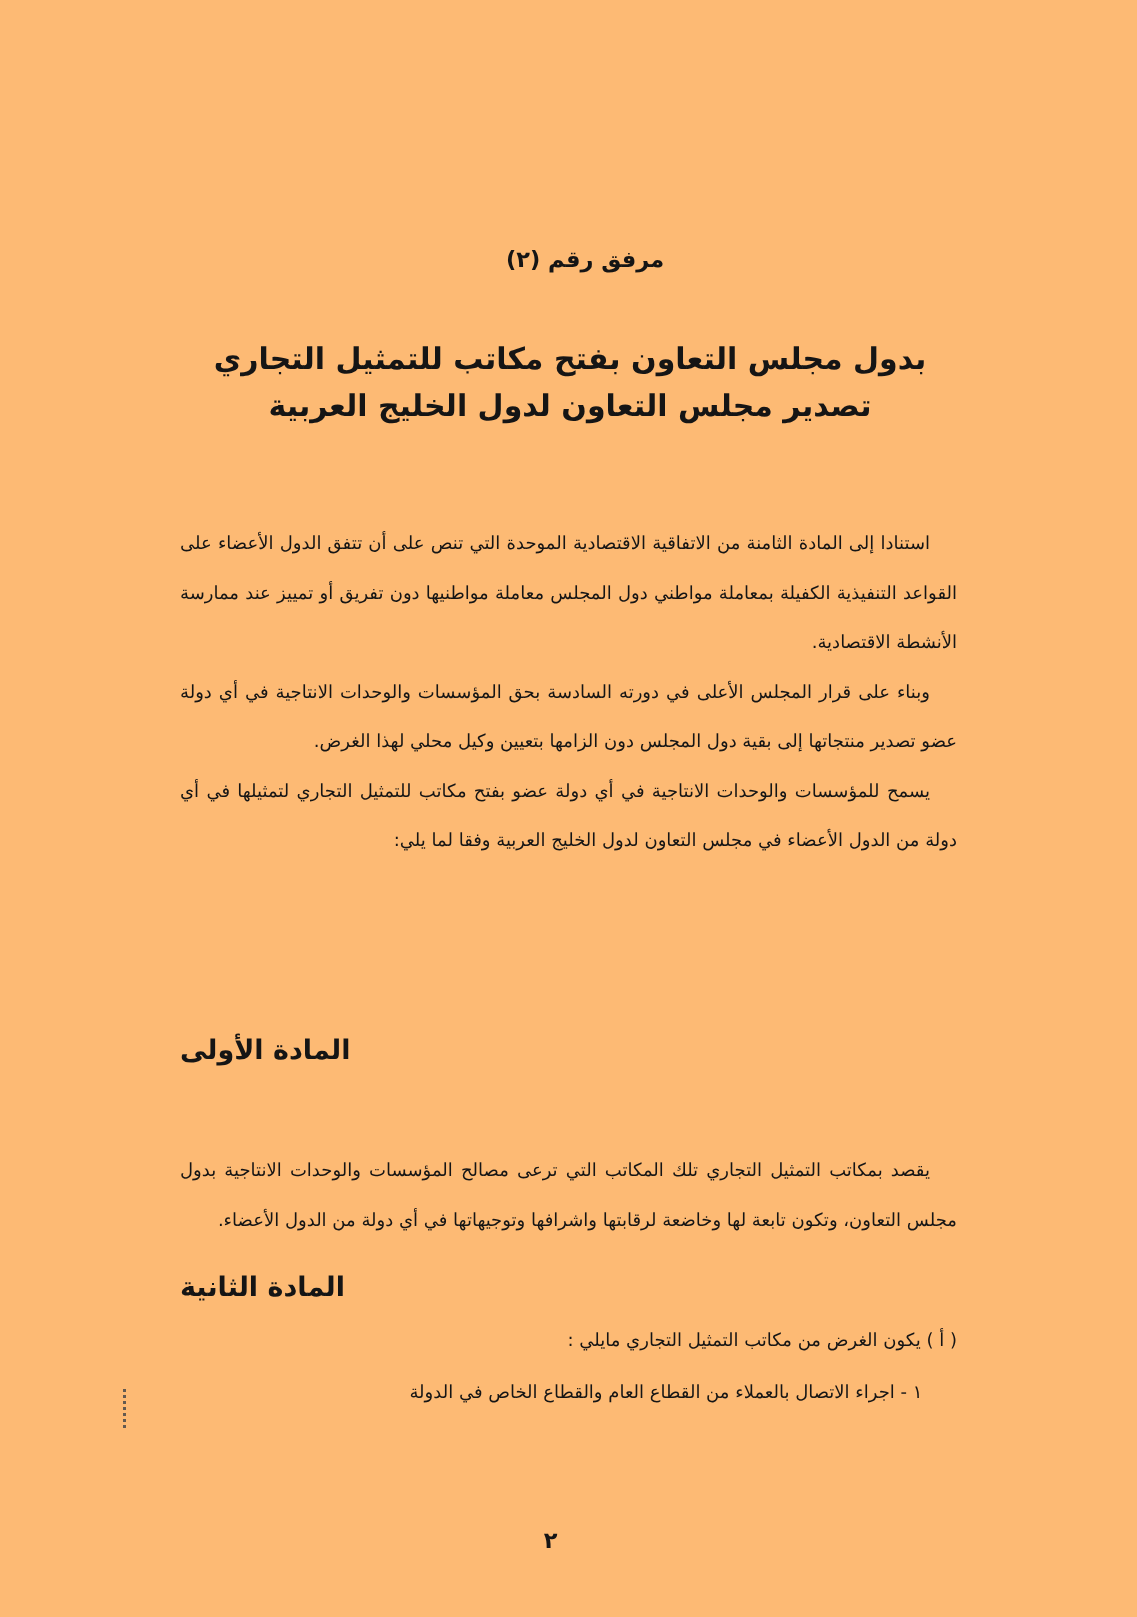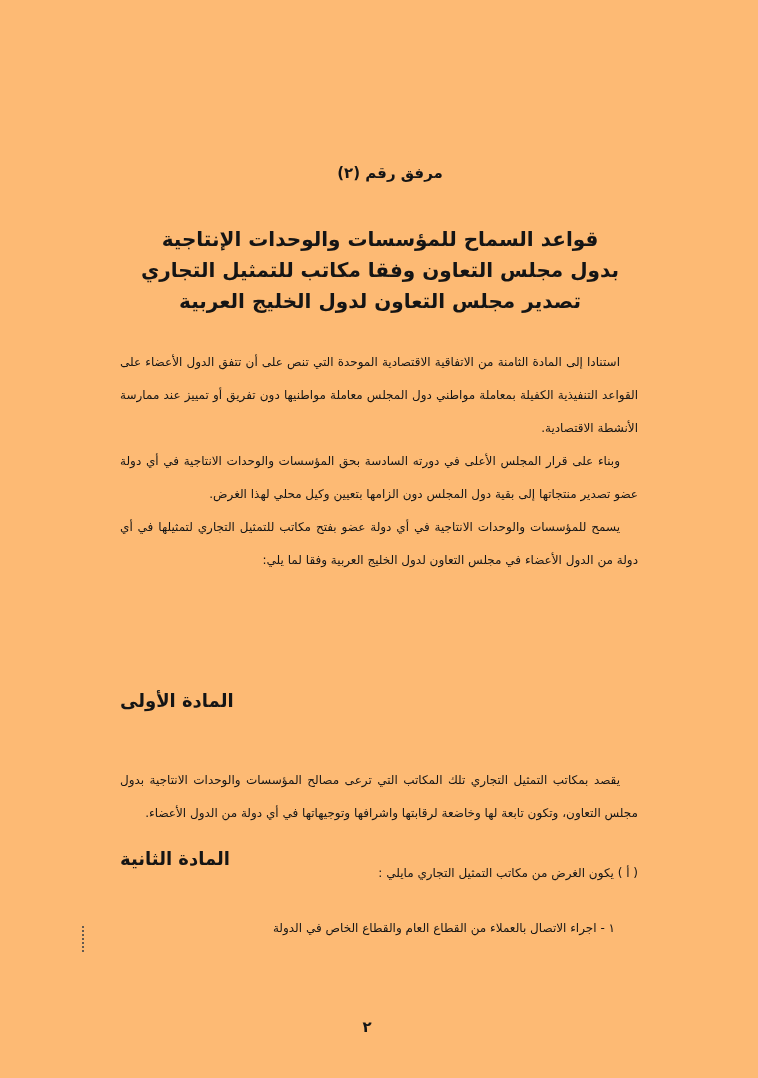--- a/index.html
+++ b/index.html
@@ -58,21 +58,21 @@
     right: 120px;
     width: 518px;
     text-align: left;
     font-size: 18px;
     font-weight: 700;
     line-height: 26px;
   }
   .article-one-heading { top: 688px; }
   .article-two-heading { top: 846px; }
   .item-a {
-    top: 857px;
+    top: 877px;
     text-align: right;
   }
   .item-a p { text-indent: 0; }
   .item-1 {
     top: 912px;
     text-align: left;
   }
   .item-1 p { text-indent: 23px; }
   .scan-mark {
     position: absolute;
@@ -94,22 +94,21 @@
   }
 </style>
 </head>
 <body>
 
 <div class="sheet">
 
   <div class="header-line">مرفق رقم (٢)</div>
 
   <div class="title-block">
-    <div>قواعد السماح للمؤسسات والوحدات الإنتاجية</div>
-    <div>بدول مجلس التعاون وفقا مكاتب للتمثيل التجاري</div>
+    <div>بدول مجلس التعاون بفتح مكاتب للتمثيل التجاري</div>
     <div>تصدير مجلس التعاون لدول الخليج العربية</div>
   </div>
 
   <div class="body-col preamble">
     <p>استنادا إلى المادة الثامنة من الاتفاقية الاقتصادية الموحدة التي تنص على أن تتفق الدول الأعضاء على القواعد التنفيذية الكفيلة بمعاملة مواطني دول المجلس معاملة مواطنيها دون تفريق أو تمييز عند ممارسة الأنشطة الاقتصادية.</p>
     <p>وبناء على قرار المجلس الأعلى في دورته السادسة بحق المؤسسات والوحدات الانتاجية في أي دولة عضو تصدير منتجاتها إلى بقية دول المجلس دون الزامها بتعيين وكيل محلي لهذا الغرض.</p>
     <p>يسمح للمؤسسات والوحدات الانتاجية في أي دولة عضو بفتح مكاتب للتمثيل التجاري لتمثيلها في أي دولة من الدول الأعضاء في مجلس التعاون لدول الخليج العربية وفقا لما يلي:</p>
   </div>
 
   <div class="article-heading article-one-heading">المادة الأولى</div>

